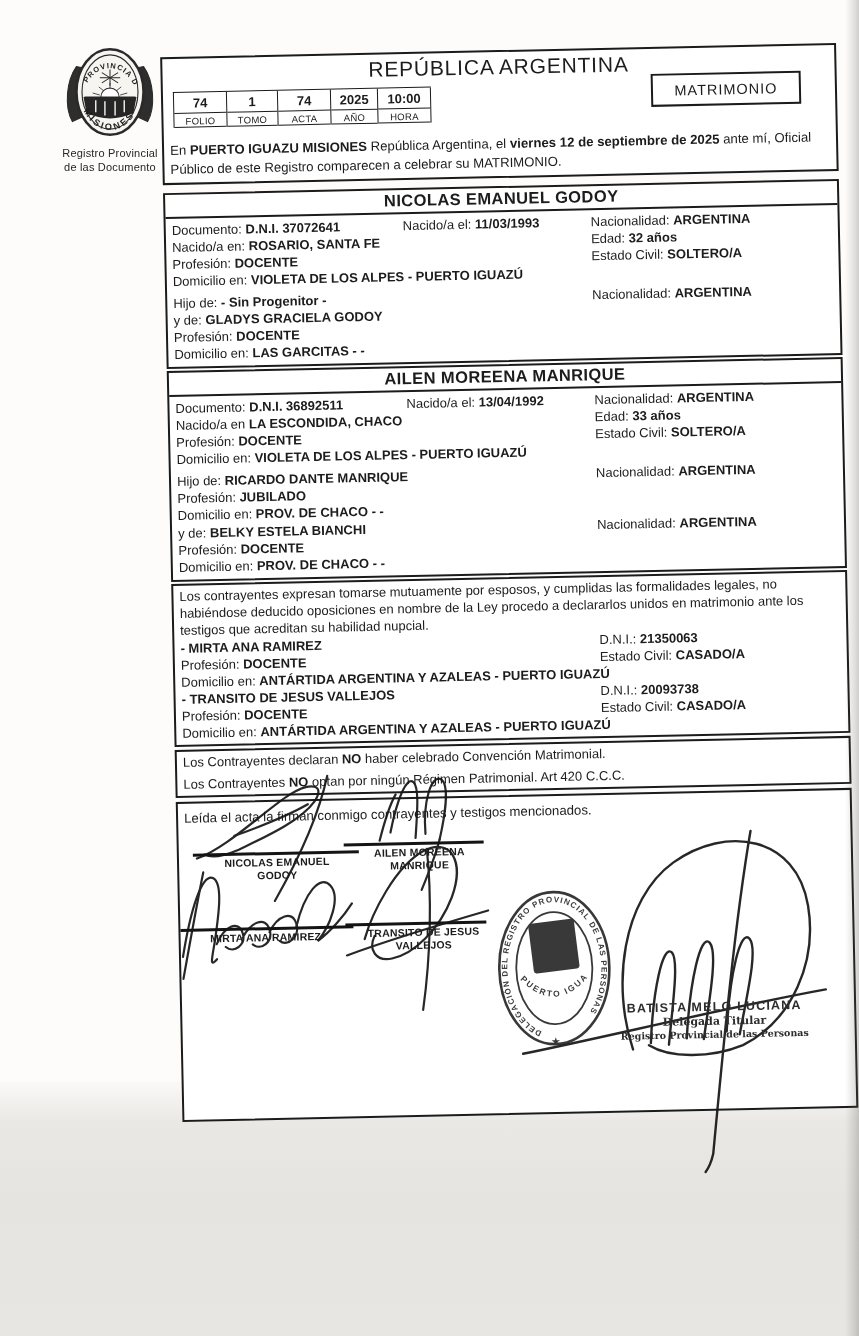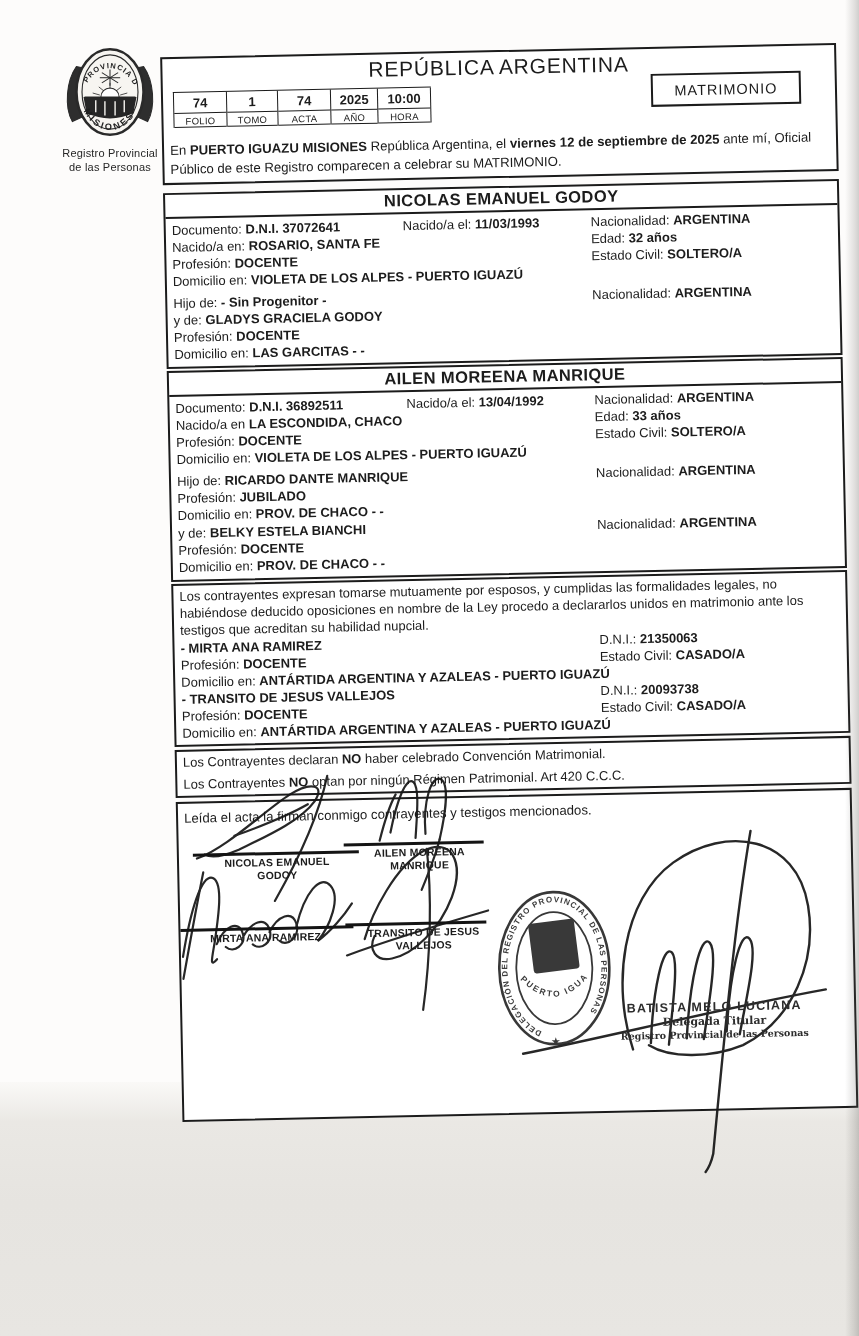--- a/index.html
+++ b/index.html
@@ -91,21 +91,21 @@
     <text font-size="7.4" font-weight="bold" fill="#1e1e1e" letter-spacing="1">
       <textPath href="#emb-top" startOffset="4">PROVINCIA DE</textPath>
     </text>
     <path id="emb-bot" d="M 26 56 A 30 38 0 0 0 84 56" fill="none"></path>
     <text font-size="9" font-weight="bold" fill="#1e1e1e" letter-spacing="2.5">
       <textPath href="#emb-bot" startOffset="10">MISIONES</textPath>
     </text>
   </svg>
   <div class="caption">
       <div>Registro Provincial</div>
-      <div>de las Personas</div>
+      <div>de las Documento</div>
     </div>
 </div>
 
 <div class="doc">
 
   <div class="box hdr">
     <div class="hdr-title">REPÚBLICA ARGENTINA</div>
     <div class="regtable">
       <div class="col w52">
           <div class="cell val">74</div>

